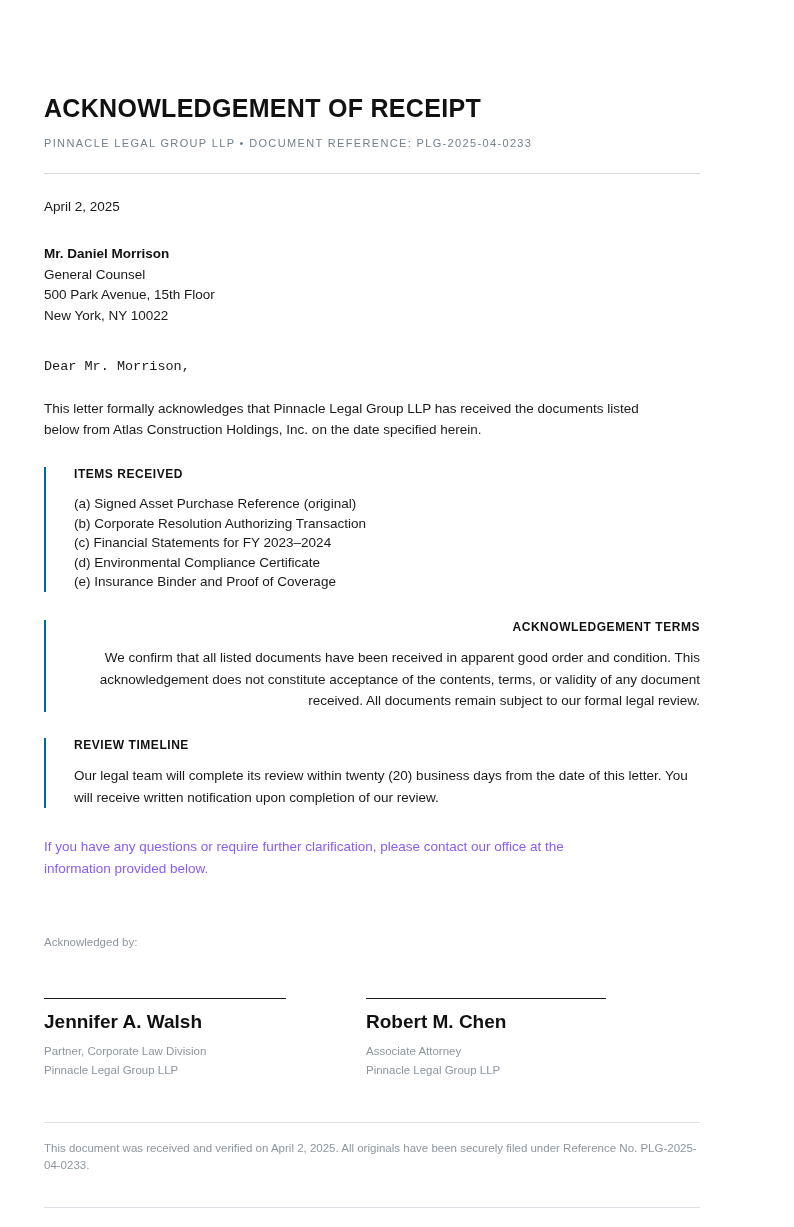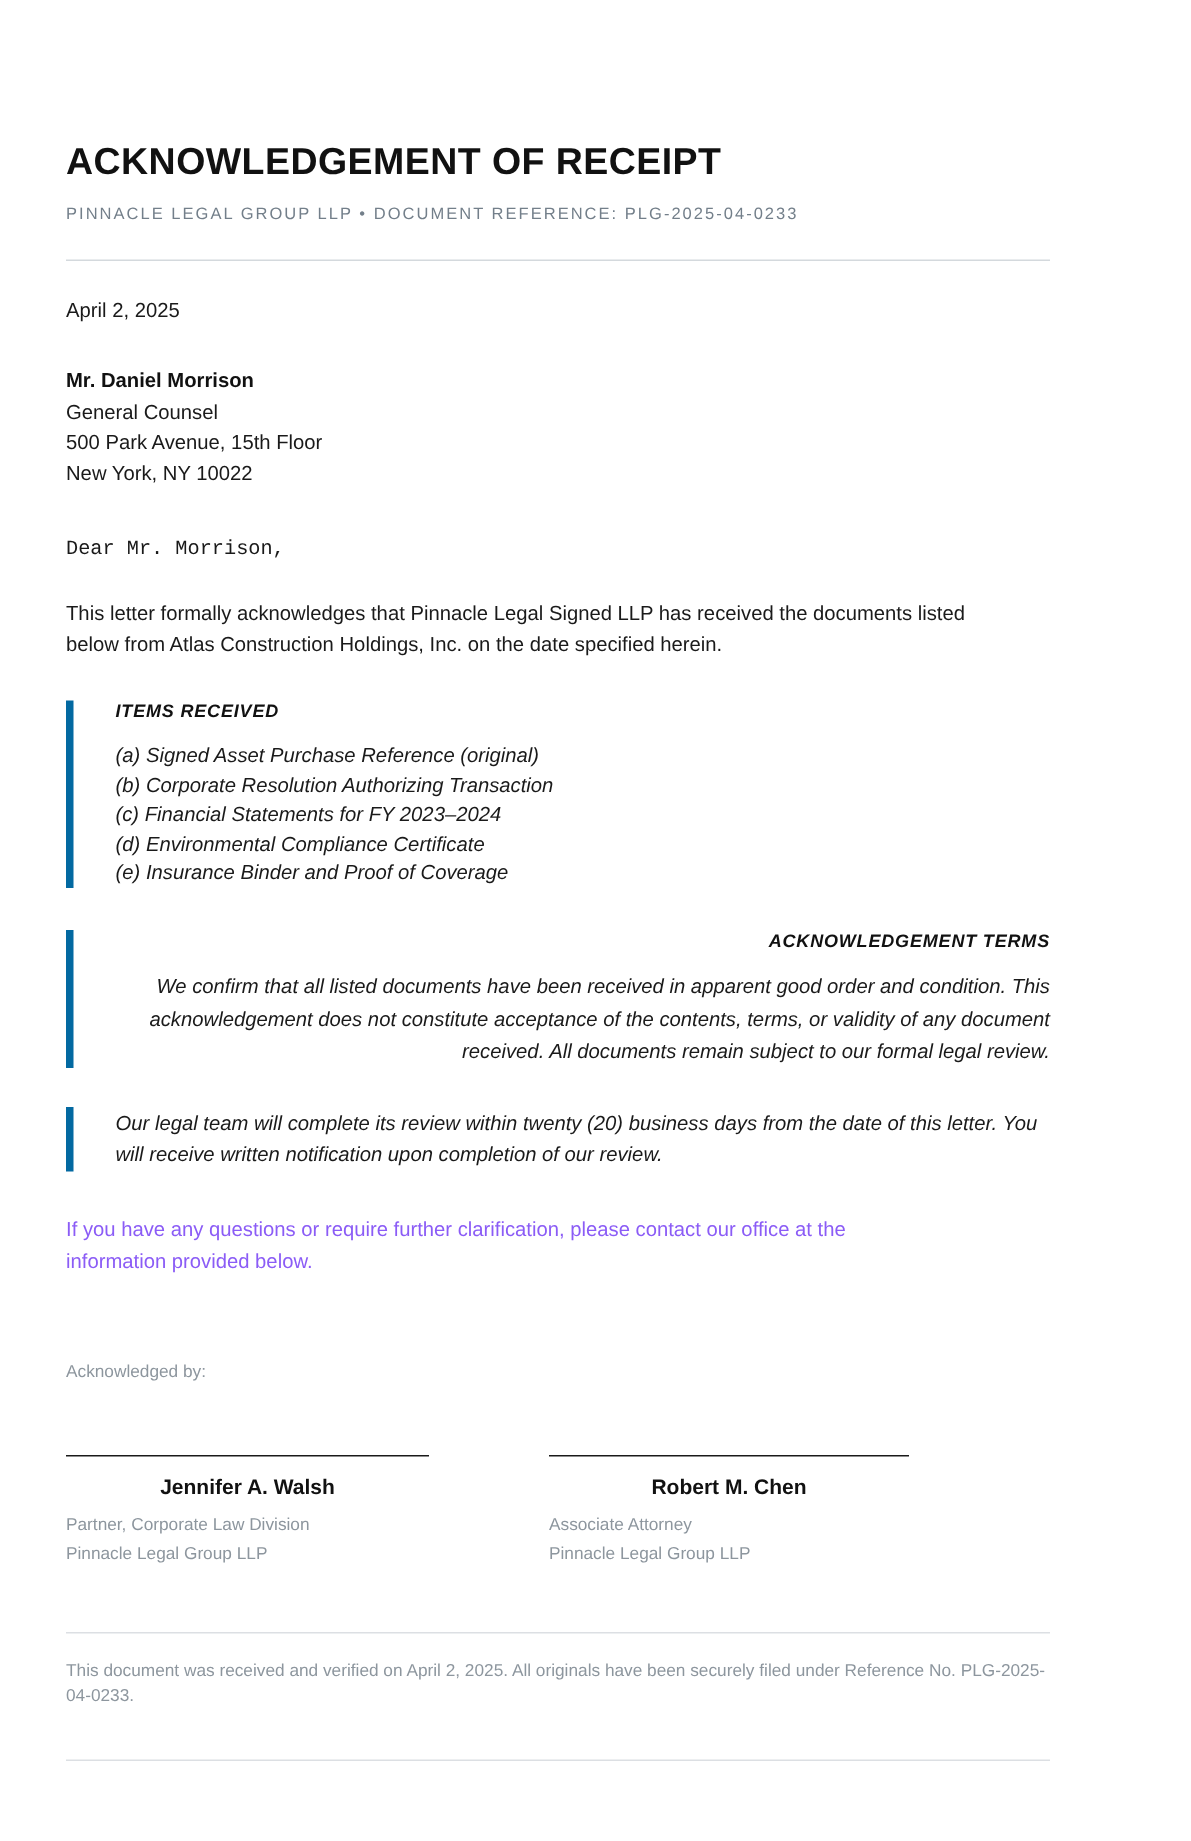--- a/index.html
+++ b/index.html
@@ -73,24 +73,23 @@
   .intro-para {
     font-size: 13.5px;
     line-height: 21.5px;
     margin: 20px 0 0 0;
     color: #1a1a1a;
     max-width: 600px;
   }
 
   
   .accent-block {
-    border-left: 5px solid #0369a1;
+    border-left: 2px solid #0369a1;
     padding: 0 0 0 28px;
     margin: 26px 0 0 0;
-    font-style: italic;
   }
   .accent-block.terms { margin-top: 28px; text-align: right; }
   .accent-block.timeline { margin-top: 26px; }
 
   .block-heading {
     font-size: 12px;
     font-weight: bold;
     letter-spacing: 0.55px;
     color: #111111;
     margin: 0 0 12px 0;
@@ -138,26 +137,25 @@
   .sig-col + .sig-col {
     margin-left: 80px;
     width: 240px;
   }
   .sig-line {
     border-top: 1.5px solid #1a1a1a;
     height: 0;
     margin: 0 0 11px 0;
   }
   .sig-name {
-    font-size: 14px;
+    font-size: 19px;
     font-weight: bold;
     color: #111111;
     margin: 0 0 8px 0;
     line-height: 1.3;
-    text-align: center;
   }
   .sig-role, .sig-firm {
     font-size: 11.5px;
     color: #8d969e;
     margin: 0;
     line-height: 19px;
   }
 
   
   .rule-footer-top {
@@ -192,39 +190,40 @@
 
   <div class="addressee">
     <div class="name">Mr. Daniel Morrison</div>
     <div>General Counsel</div>
     <div>500 Park Avenue, 15th Floor</div>
     <div>New York, NY 10022</div>
   </div>
 
   <p class="salutation">Dear Mr. Morrison,</p>
 
-  <p class="intro-para">This letter formally acknowledges that Pinnacle Legal Signed LLP has received the documents listed below from Atlas Construction Holdings, Inc. on the date specified herein.</p>
+  <p class="intro-para">This letter formally acknowledges that Pinnacle Legal Group LLP has received the documents listed below from Atlas Construction Holdings, Inc. on the date specified herein.</p>
 
   <section class="accent-block items">
     <h2 class="block-heading">ITEMS RECEIVED</h2>
     <ul class="items-list">
       <li>(a) Signed Asset Purchase Reference (original)</li>
       <li>(b) Corporate Resolution Authorizing Transaction</li>
       <li>(c) Financial Statements for FY 2023–2024</li>
       <li>(d) Environmental Compliance Certificate</li>
       <li>(e) Insurance Binder and Proof of Coverage</li>
     </ul>
   </section>
 
   <section class="accent-block terms">
     <h2 class="block-heading">ACKNOWLEDGEMENT TERMS</h2>
     <p class="block-para">We confirm that all listed documents have been received in apparent good order and condition. This acknowledgement does not constitute acceptance of the contents, terms, or validity of any document received. All documents remain subject to our formal legal review.</p>
   </section>
 
   <section class="accent-block timeline">
+    <h2 class="block-heading">REVIEW TIMELINE</h2>
     <p class="block-para">Our legal team will complete its review within twenty (20) business days from the date of this letter. You will receive written notification upon completion of our review.</p>
   </section>
 
   <p class="closing-para">If you have any questions or require further clarification, please contact our office at the information provided below.</p>
 
   <p class="ack-label">Acknowledged by:</p>
 
   <div class="sig-row">
 
     <div class="sig-col">

